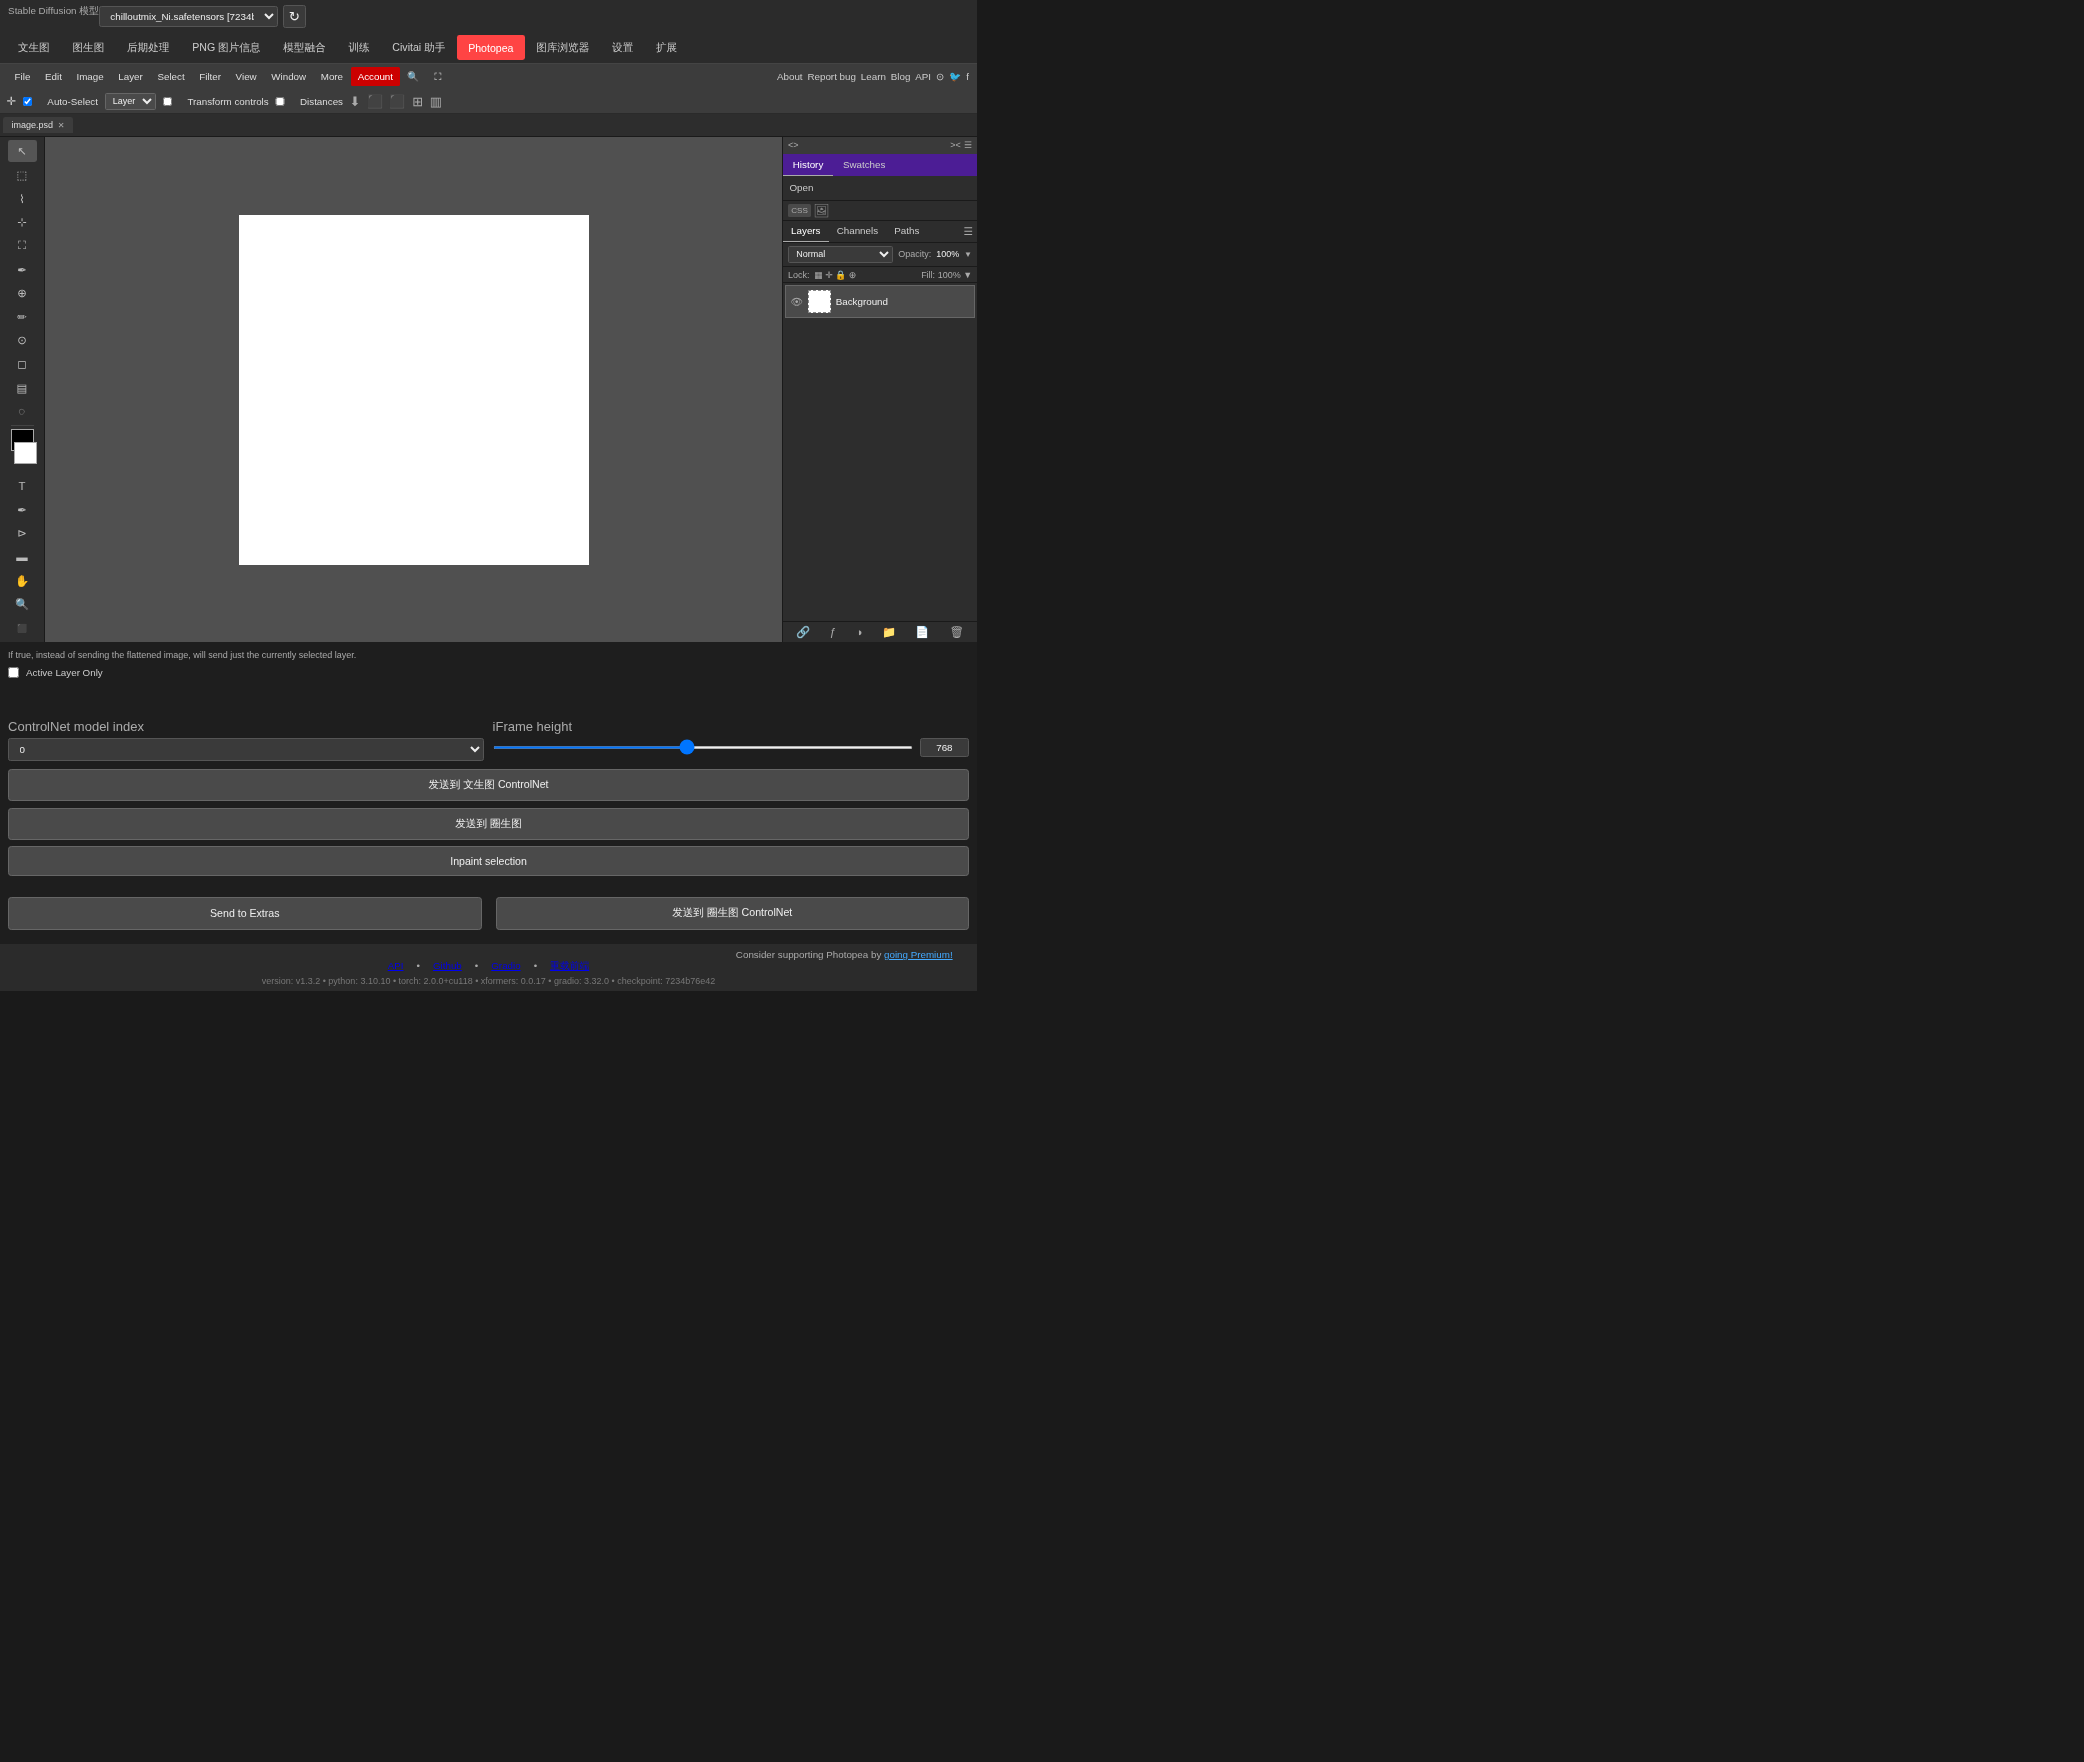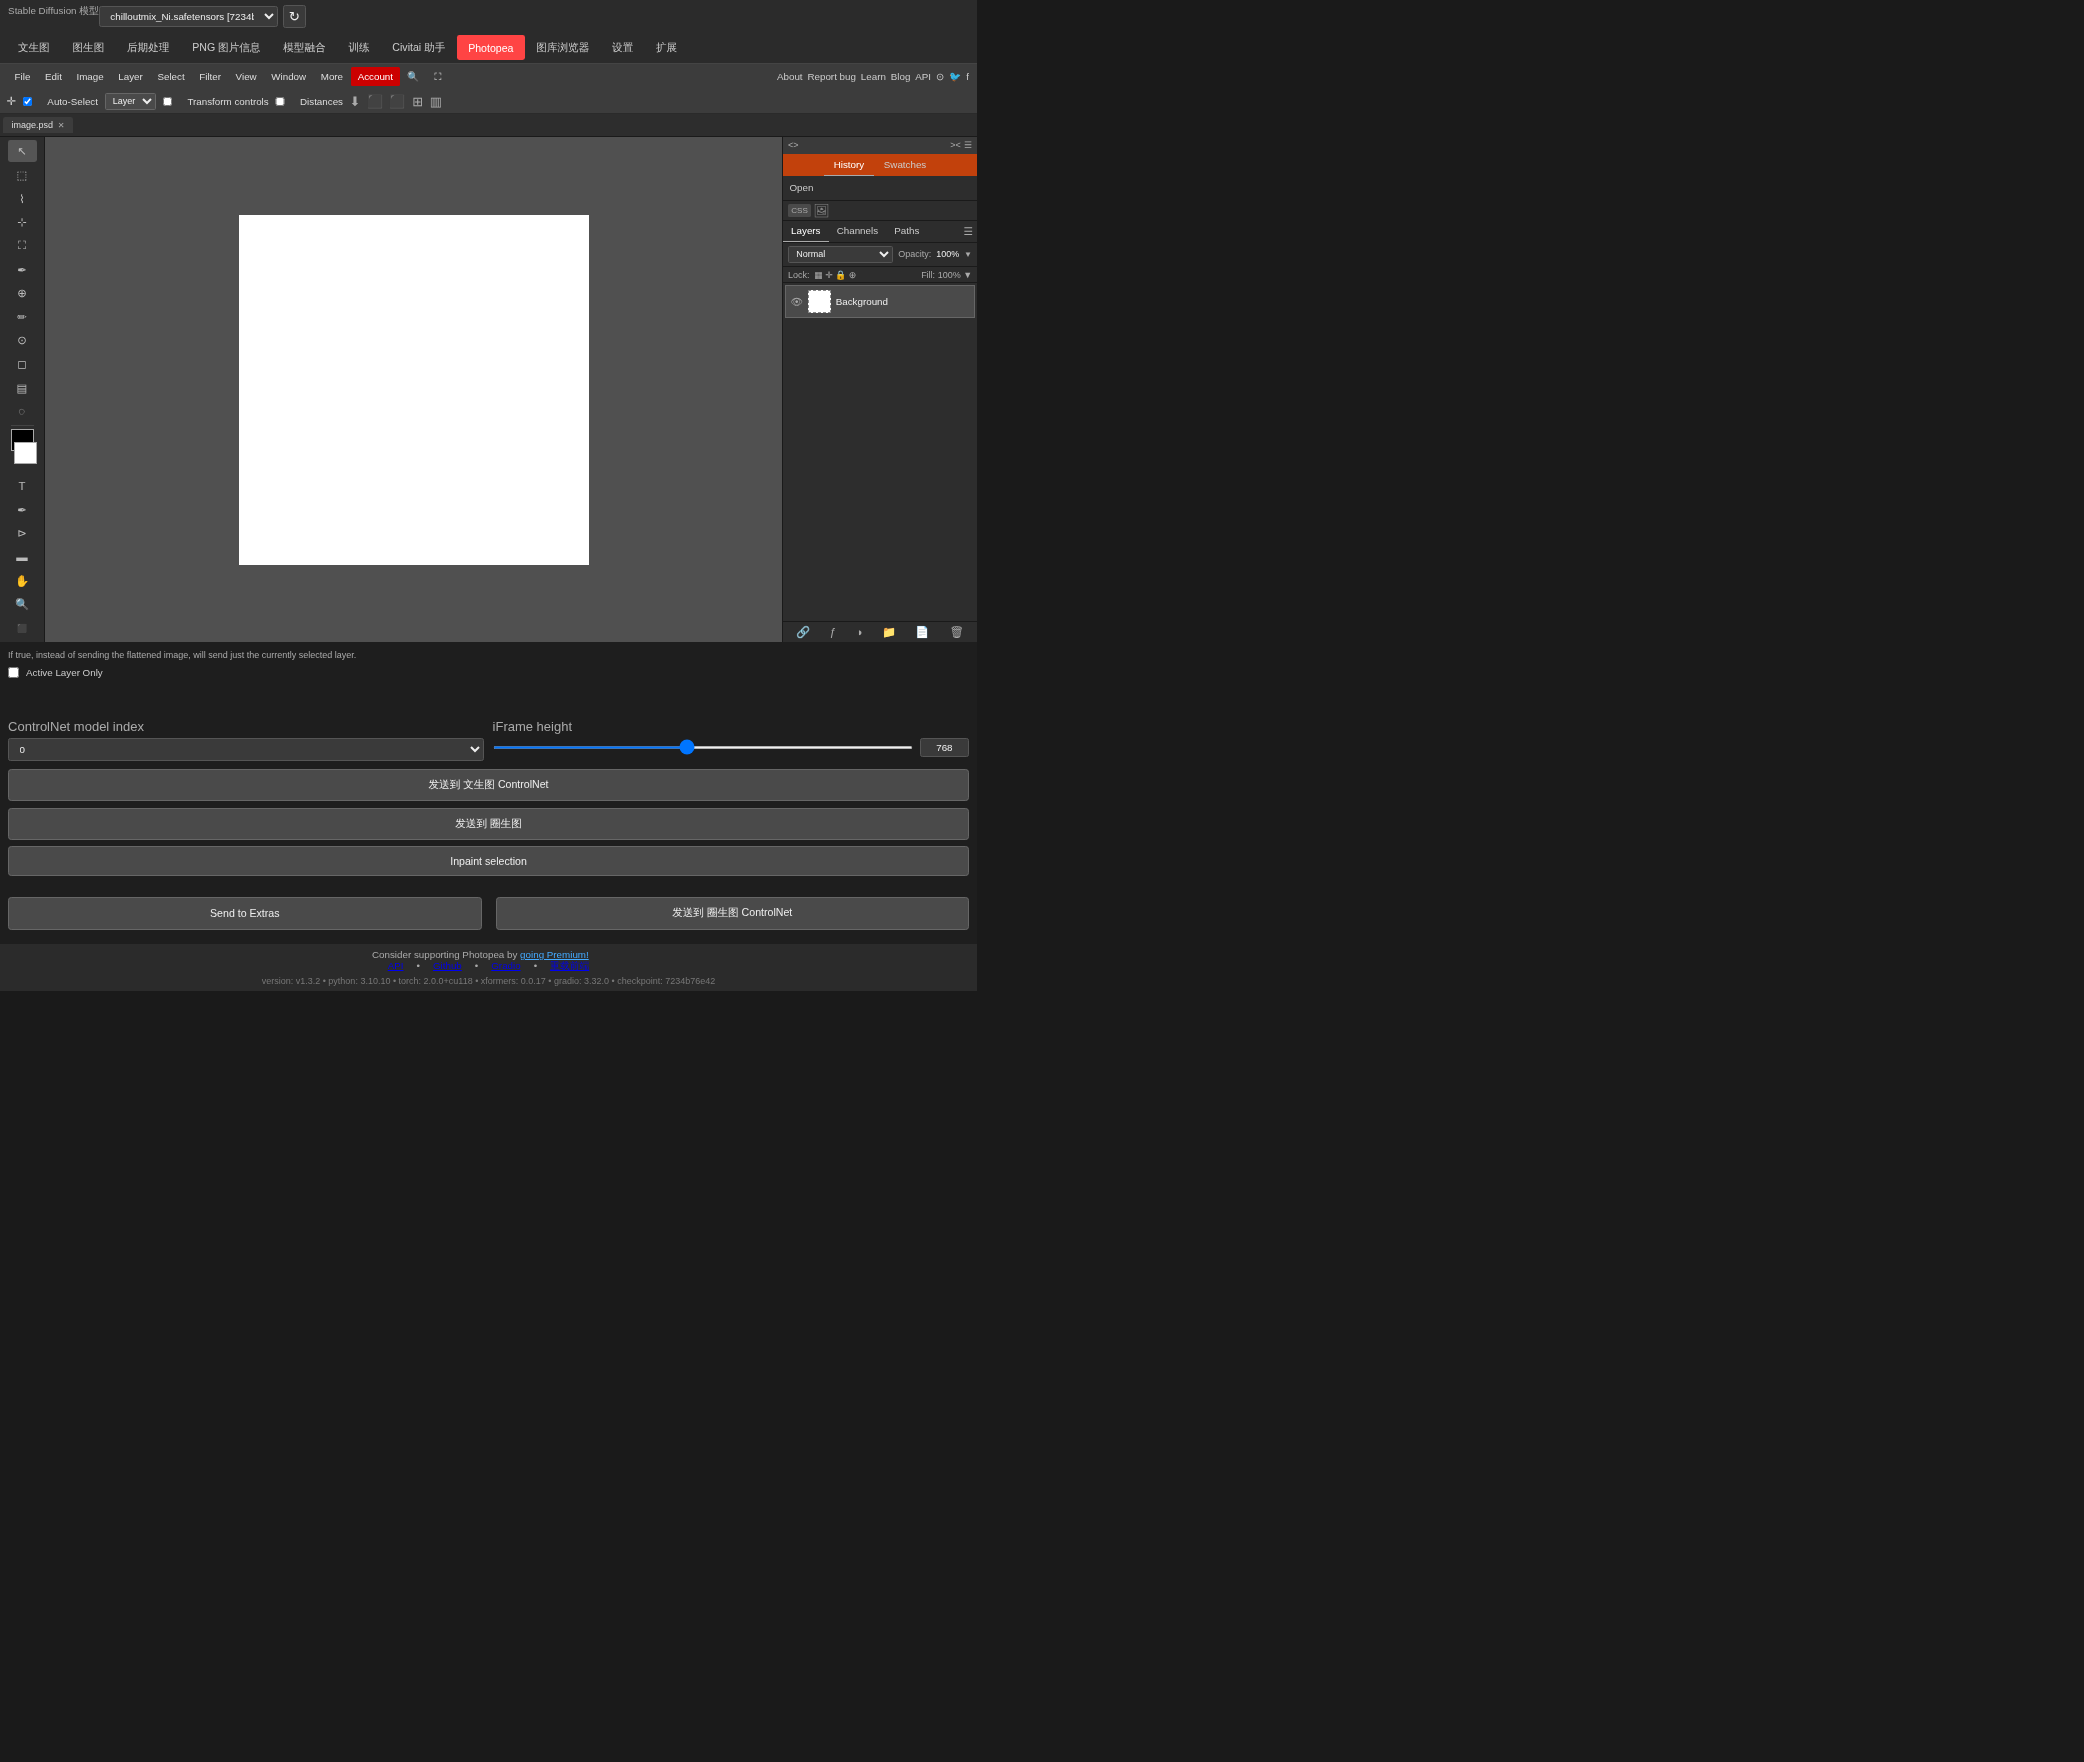--- a/index.html
+++ b/index.html
@@ -48,21 +48,21 @@
     .canvas-area { flex: 1; background: #505050; display: flex; align-items: center; justify-content: center; overflow: hidden; position: relative; }
     .canvas-white { background: #fff; width: 350px; height: 350px; }
     .watermark { position: absolute; top: 0; left: 0; width: 100%; height: 100%; display: flex; align-items: center; justify-content: center; pointer-events: none; }
     .watermark-text { font-size: 49px; color: rgba(255,255,255,0.08); font-weight: bold; transform: rotate(-30deg); white-space: nowrap; }
 
     
     .right-panel { width: 195px; background: #2d2d2d; border-left: 0.8px solid #1a1a1a; display: flex; flex-direction: column; }
     .right-top { display: flex; flex-direction: column; border-bottom: 0.8px solid #1a1a1a; }
     .right-top-icons { display: flex; justify-content: space-between; padding: 3.3px 4.9px; background: #3a3a3a; }
     .panel-icon { font-size: 9px; color: #aaa; cursor: pointer; }
-    .panel-tabs { display: flex; gap: 0; background: #c2410c; justify-content: center; }
+    .panel-tabs { display: flex; gap: 0; background: #4c1d95; }
     .panel-tab { padding: 4.9px 9.8px; font-size: 9.8px; color: #ccc; cursor: pointer; border-bottom: 1.6px solid transparent; }
     .panel-tab.active { color: #fff; border-bottom: 1.6px solid #aaa; }
     .history-content { padding: 6.5px; font-size: 9.8px; color: #ccc; }
     .css-icon { font-size: 8.1px; color: #aaa; padding: 1.6px 3.3px; background: #4a4a4a; border-radius: 1.6px; }
 
     
     .layers-section { flex: 1; display: flex; flex-direction: column; }
     .layers-tabs { display: flex; background: #2d2d2d; border-bottom: 0.8px solid #1a1a1a; }
     .layers-tab { padding: 4.1px 8.1px; font-size: 9.8px; color: #ccc; cursor: pointer; }
     .layers-tab.active { color: #fff; border-bottom: 1.6px solid #aaa; }
@@ -95,21 +95,21 @@
     .control-select { background: #3a3a3a; border: 0.8px solid #555; color: #eee; padding: 4.1px 6.5px; border-radius: 2.4px; width: 100%; font-size: 9.8px; }
     .slider-row { display: flex; align-items: center; gap: 6.5px; }
     .slider { flex: 1; height: 3.3px; }
     .slider-value { background: #3a3a3a; border: 0.8px solid #555; color: #eee; width: 49px; padding: 3.3px 4.9px; text-align: center; font-size: 9.8px; border-radius: 2.4px; }
     .button-grid { display: grid; grid-template-columns: 1fr; gap: 6.5px; margin-bottom: 21px; }
     .button-grid-2 { display: grid; grid-template-columns: 1fr 1fr; gap: 14px; margin-bottom: 6.5px; }
     .action-btn { background: #4a4a4a; border: 0.8px solid #666; color: #eee; padding: 8.1px; border-radius: 3.3px; cursor: pointer; font-size: 10.6px; text-align: center; }
 
     
     .footer { background: #2b2b2b; padding: 4.9px 8.1px; text-align: center; }
-    .footer-premium { color: #aaa; font-size: 9.8px; padding-right: 16.3px; }
+    .footer-premium { color: #aaa; font-size: 9.8px; text-align: right; padding-right: 16.3px; }
     .footer-premium a { color: #4af; }
     .footer-links { display: flex; justify-content: center; gap: 13px; font-size: 9.8px; color: #aaa; margin-bottom: 3.3px; }
     .footer-version { font-size: 9px; color: #777; text-align: center; }
   </style>
 </head>
 <body>
 
 <div class="model-bar">
   <div style="display:flex;flex-direction:row;">
     <div class="model-bar-title">Stable Diffusion 模型</div>

